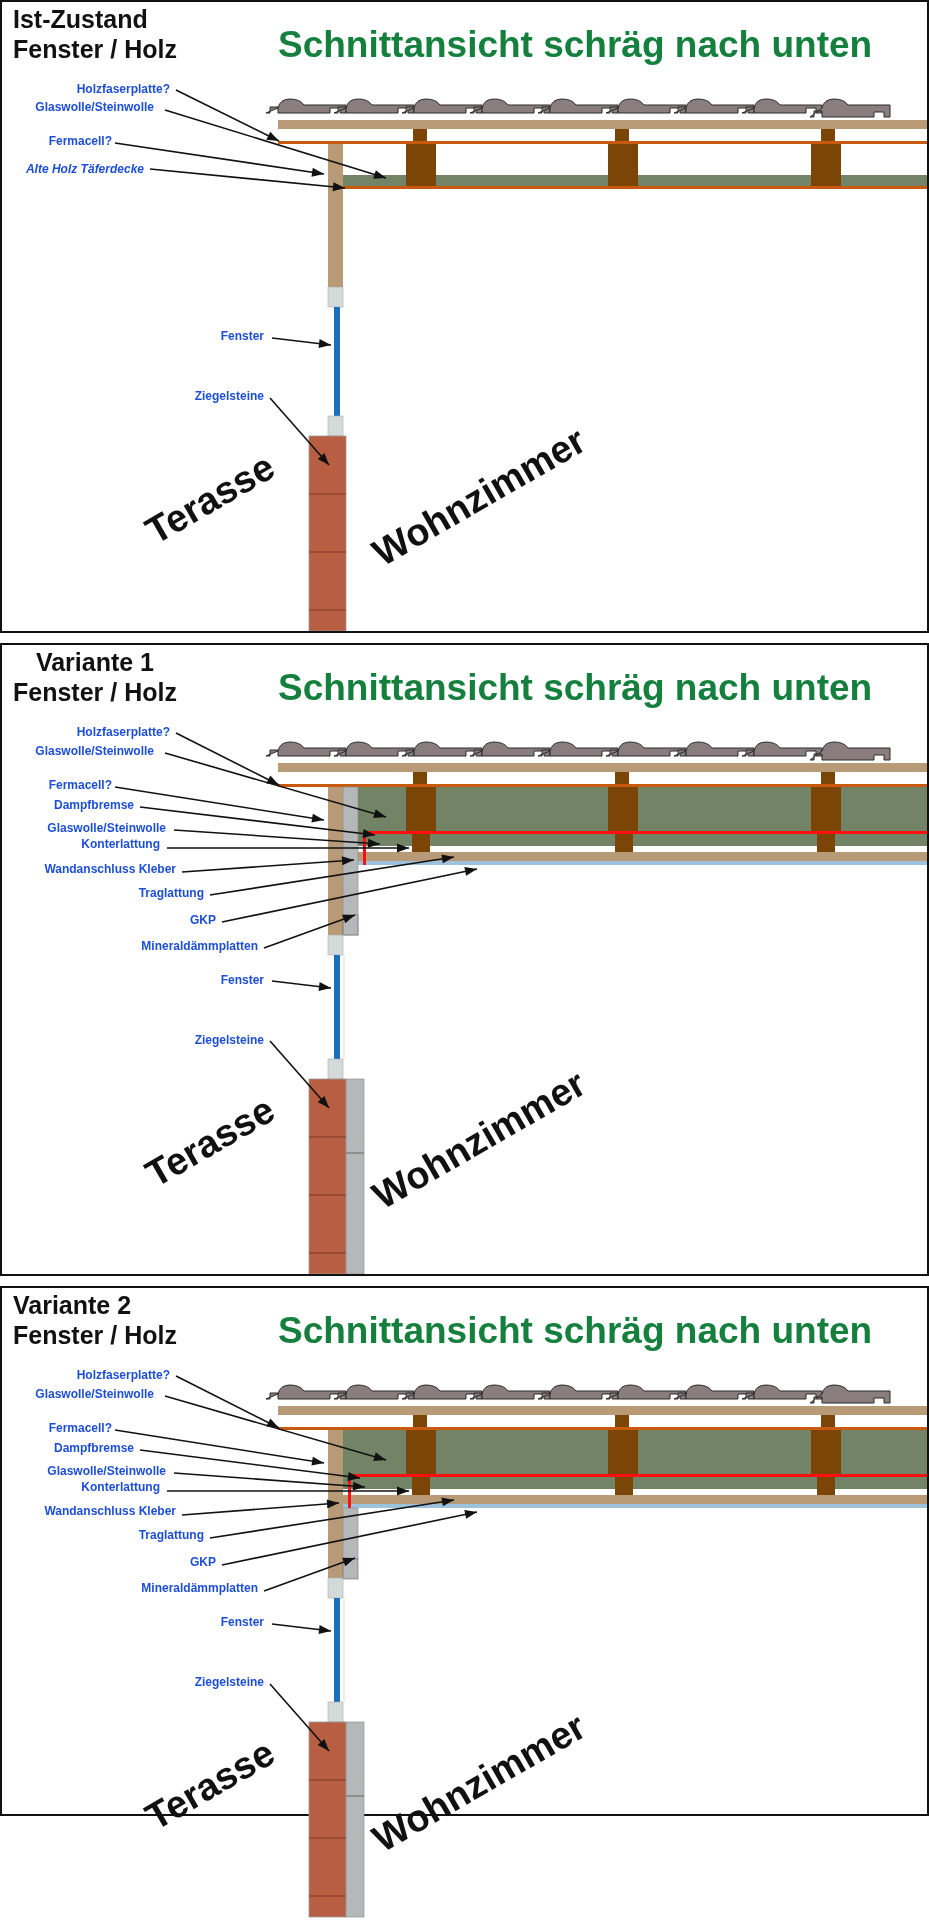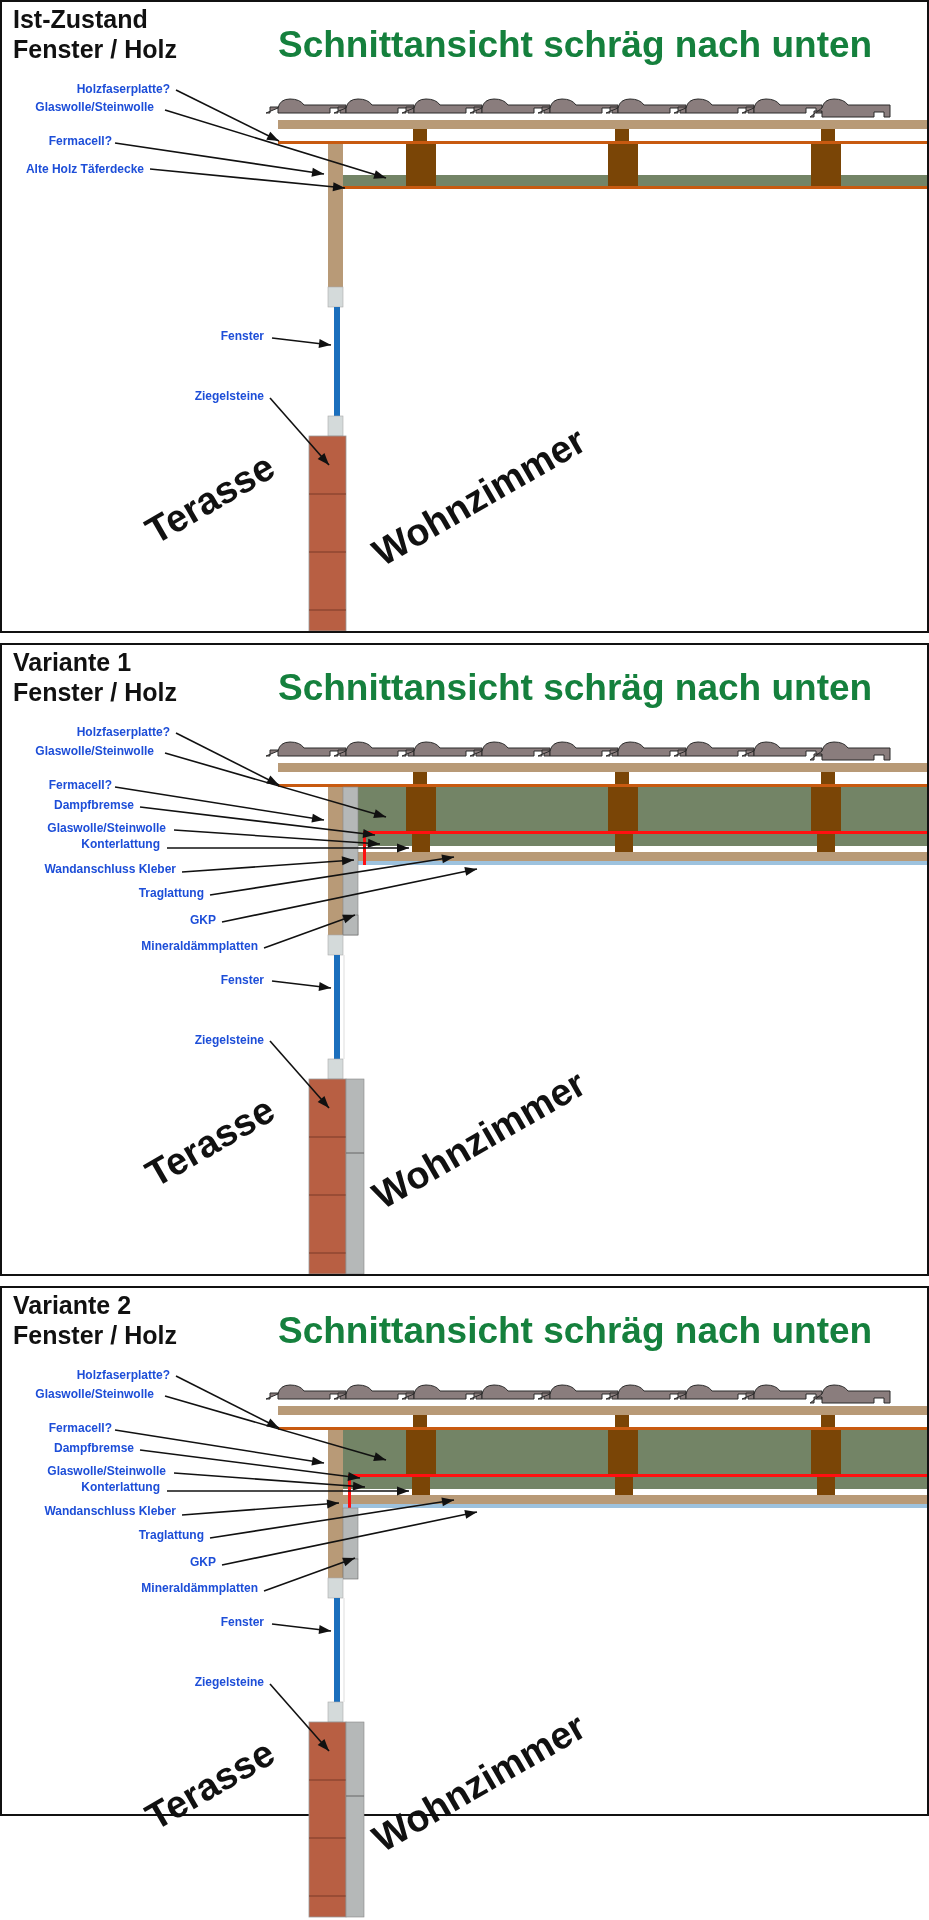--- a/index.html
+++ b/index.html
@@ -60,28 +60,28 @@
       <line x1="270" y1="336" x2="329" y2="343" stroke="#111" stroke-width="1.6"></line>
       <polygon points="329,343 317.61375699604815,337.11752855893394 316.5533973371435,346.0548456839871" fill="#111"></polygon>
       <line x1="268" y1="396" x2="327" y2="463" stroke="#111" stroke-width="1.6"></line>
       <polygon points="327,463 322.44664627851915,451.02014316082716 315.69222489093505,456.96806647228186" fill="#111"></polygon>
     </svg>
   <div class="title-left"><span>Ist-Zustand</span><br><span>Fenster / Holz</span></div>
   <div class="title-main">Schnittansicht schräg nach unten</div>
   <div class="lbl" style="right:757px;top:80px;">Holzfaserplatte?</div>
   <div class="lbl" style="right:773px;top:98px;">Glaswolle/Steinwolle</div>
   <div class="lbl" style="right:815px;top:132px;">Fermacell?</div>
-  <div class="lbl" style="right:783px;top:160px;">Alte Holz Täferdecke</div>
+  <div class="lbl" style="right:783px;top:160px;font-style:italic;">Alte Holz Täferdecke</div>
   <div class="lbl" style="right:663px;top:327px;">Fenster</div>
   <div class="lbl" style="right:663px;top:387px;">Ziegelsteine</div>
   <div class="room" style="left:158px;top:508px;transform:rotate(-30deg);">Terasse</div>
   <div class="room" style="left:385px;top:530px;transform:rotate(-30deg);">Wohnzimmer</div>
 </div>
 
-<div class="panel" id="panel-1" style="top:643px;height:633px;">
+<div class="panel" id="panel-1" style="top:643px;height:633px;text-align:center;">
   <svg class="drawing" width="925" height="629">
       <path d="M276,106 q2,-9 12,-9 q10,0 14,6 l42,0 l0,8 l-6,0 l0,-5 l-10,0 l0,5 l-52,0 l0,-6 l-8,0 l0,6 l-4,0 z" fill="#8a7d7d" stroke="#2a2a2a" stroke-width="1"></path>
       <path d="M344,106 q2,-9 12,-9 q10,0 14,6 l42,0 l0,8 l-6,0 l0,-5 l-10,0 l0,5 l-52,0 l0,-6 l-8,0 l0,6 l-4,0 z" fill="#8a7d7d" stroke="#2a2a2a" stroke-width="1"></path>
       <path d="M412,106 q2,-9 12,-9 q10,0 14,6 l42,0 l0,8 l-6,0 l0,-5 l-10,0 l0,5 l-52,0 l0,-6 l-8,0 l0,6 l-4,0 z" fill="#8a7d7d" stroke="#2a2a2a" stroke-width="1"></path>
       <path d="M480,106 q2,-9 12,-9 q10,0 14,6 l42,0 l0,8 l-6,0 l0,-5 l-10,0 l0,5 l-52,0 l0,-6 l-8,0 l0,6 l-4,0 z" fill="#8a7d7d" stroke="#2a2a2a" stroke-width="1"></path>
       <path d="M548,106 q2,-9 12,-9 q10,0 14,6 l42,0 l0,8 l-6,0 l0,-5 l-10,0 l0,5 l-52,0 l0,-6 l-8,0 l0,6 l-4,0 z" fill="#8a7d7d" stroke="#2a2a2a" stroke-width="1"></path>
       <path d="M616,106 q2,-9 12,-9 q10,0 14,6 l42,0 l0,8 l-6,0 l0,-5 l-10,0 l0,5 l-52,0 l0,-6 l-8,0 l0,6 l-4,0 z" fill="#8a7d7d" stroke="#2a2a2a" stroke-width="1"></path>
       <path d="M684,106 q2,-9 12,-9 q10,0 14,6 l42,0 l0,8 l-6,0 l0,-5 l-10,0 l0,5 l-52,0 l0,-6 l-8,0 l0,6 l-4,0 z" fill="#8a7d7d" stroke="#2a2a2a" stroke-width="1"></path>
       <path d="M752,106 q2,-9 12,-9 q10,0 14,6 l42,0 l0,8 l-6,0 l0,-5 l-10,0 l0,5 l-52,0 l0,-6 l-8,0 l0,6 l-4,0 z" fill="#8a7d7d" stroke="#2a2a2a" stroke-width="1"></path>
       <path d="M820,106 q2,-9 12,-9 q10,0 14,6 l42,0 l0,12 l-6,0 l0,-5 l-10,0 l0,5 l-52,0 l0,-6 l-8,0 l0,6 l-4,0 z" fill="#8a7d7d" stroke="#2a2a2a" stroke-width="1"></path>

